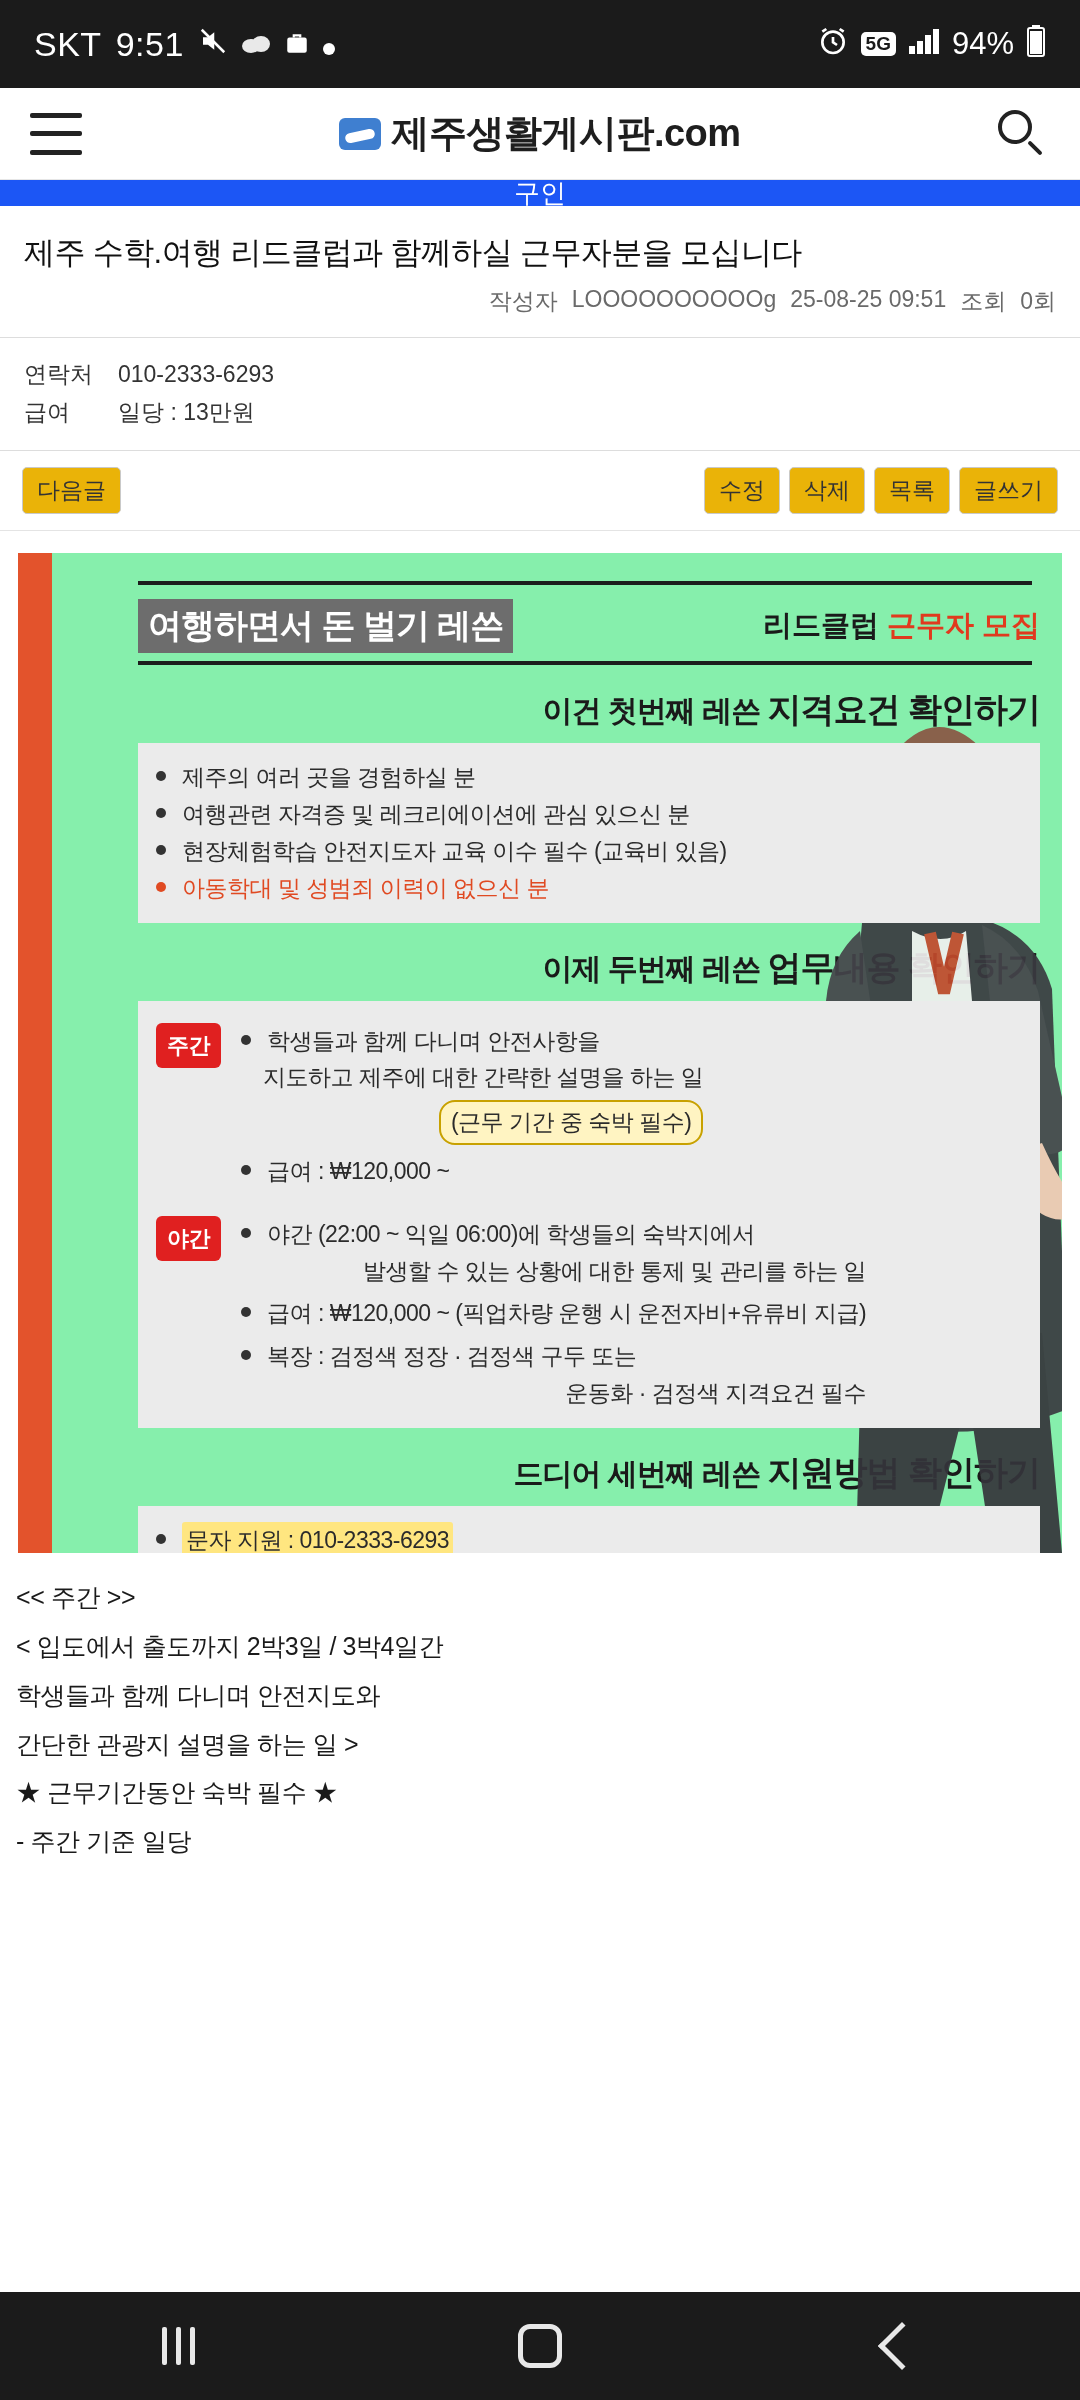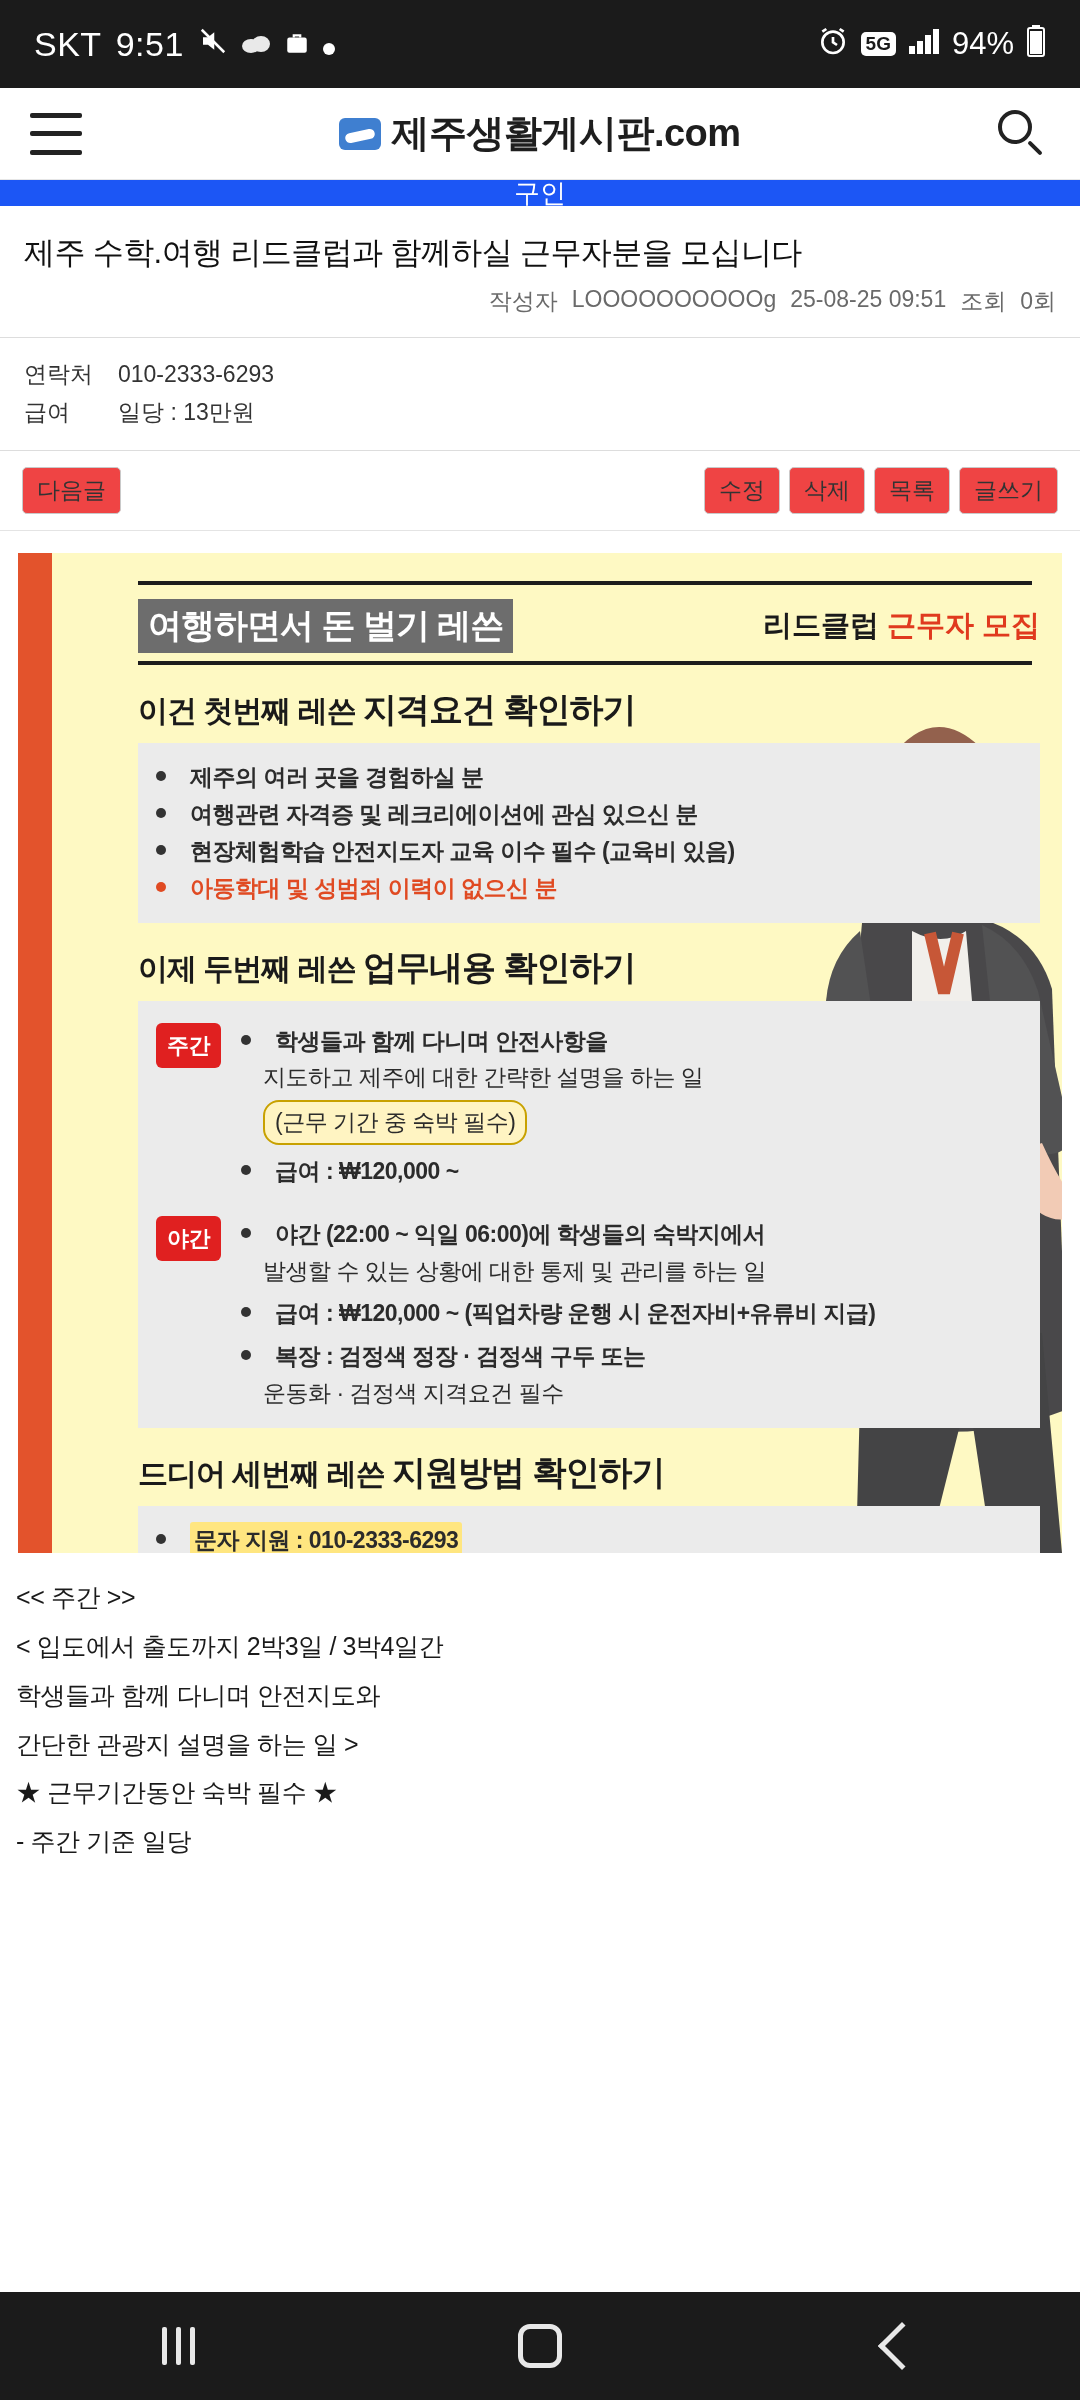--- a/index.html
+++ b/index.html
@@ -169,21 +169,21 @@
 
   
   .action-bar {
     display: flex;
     align-items: center;
     padding: 16px 22px;
     border-bottom: 1px solid #e4e4e4;
   }
   .btn {
     border: 1px solid #c9c9c9;
-    background: #ef4444;
+    background: #eab308;
     border-radius: 5px;
     font-size: 23px;
     color: #333333;
     padding: 9px 14px;
     font-family: "Liberation Sans", sans-serif;
     line-height: 1.2;
   }
   .action-right { margin-left: auto; display: flex; gap: 9px; }
 
   
@@ -196,22 +196,23 @@
   }
   .poster-sidebar {
     position: absolute;
     left: 0; top: 0; bottom: 0;
     width: 34px;
     background: #e3532c;
   }
   .poster {
     position: absolute;
     left: 34px; right: 0; top: 0; bottom: 0;
-    background: #fef9c3;
+    background: #86efac;
     overflow: hidden;
+    text-align: right;
   }
   .poster-inner { position: relative; width: 100%; height: 100%; padding: 16px 22px 0 86px; }
 
   .poster-topline { border-top: 4px solid #1d1d1d; margin: 12px 8px 0 0; }
   .poster-head {
     display: flex; align-items: center; gap: 14px;
     margin-top: 14px;
   }
   .head-badge {
     background: #6d6d6d;
@@ -239,21 +240,21 @@
   .grey-box {
     background: #ebebeb;
     padding: 16px 18px;
     font-size: 23px;
     color: #2b2b2b;
     line-height: 1.6;
     position: relative;
     z-index: 2;
     letter-spacing: -0.5px;
   }
-  .bullet { display: flex; gap: 24px; align-items: flex-start; font-weight: bold; }
+  .bullet { display: flex; gap: 16px; align-items: flex-start; }
   .bullet .dot {
     width: 10px; height: 10px; border-radius: 50%;
     background: #333; margin-top: 12px; flex: 0 0 auto;
   }
   .bullet.red { color: #e04a22; }
   .bullet.red .dot { background: #e04a22; }
 
   .tag {
     display: inline-block;
     background: #e02020;

